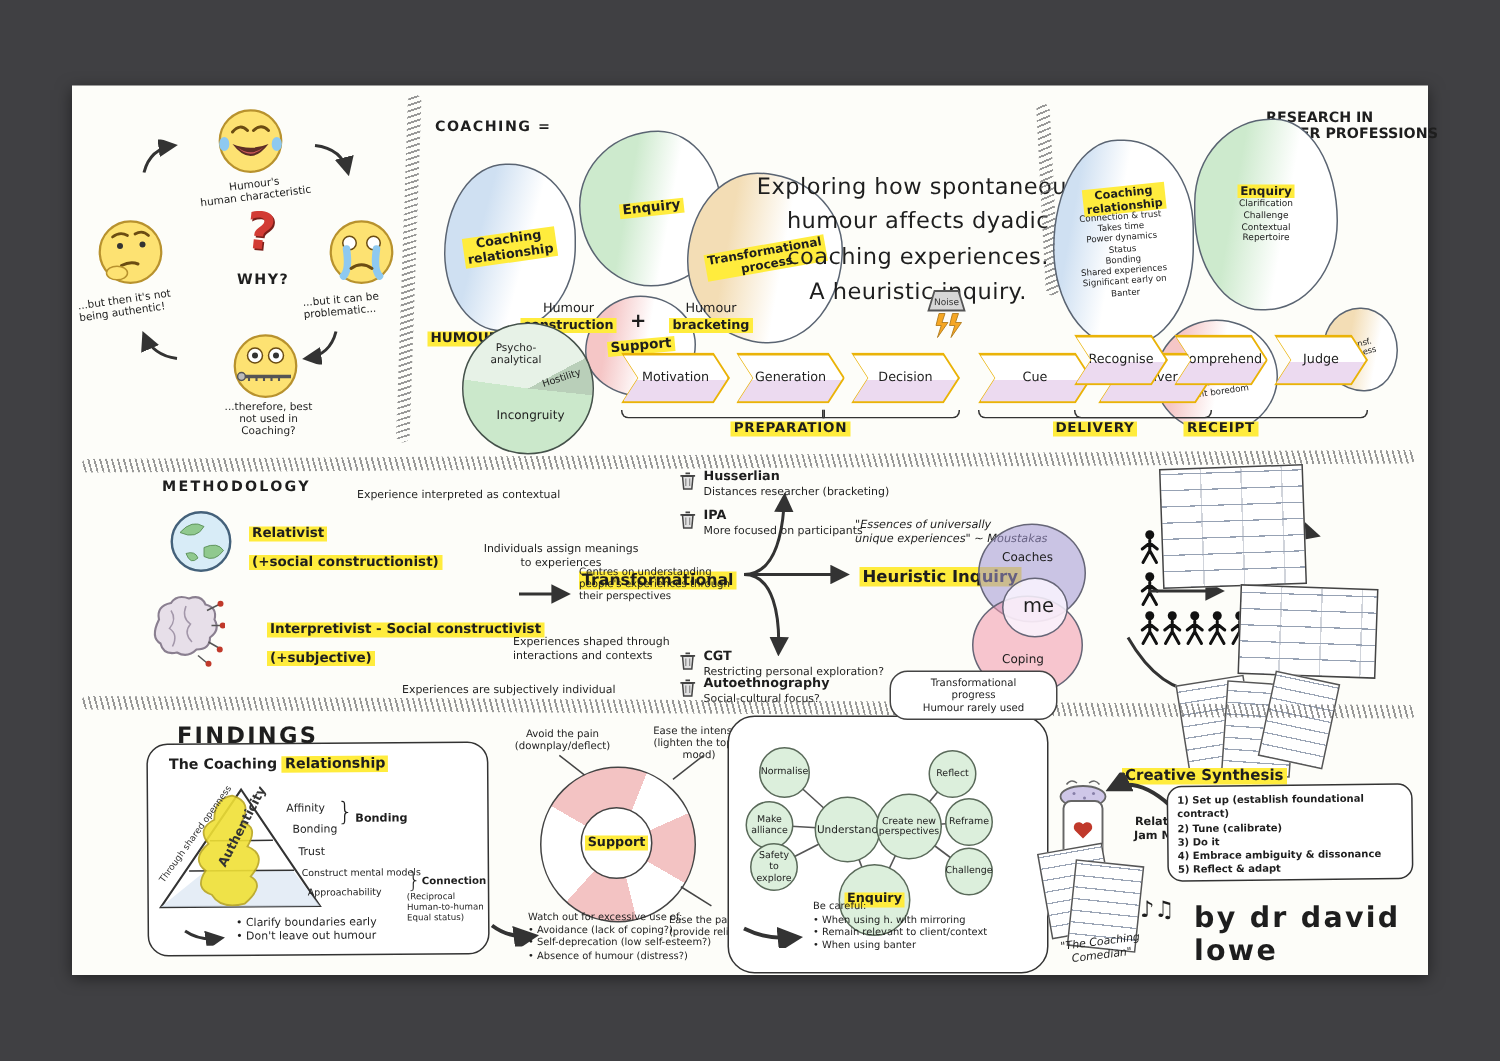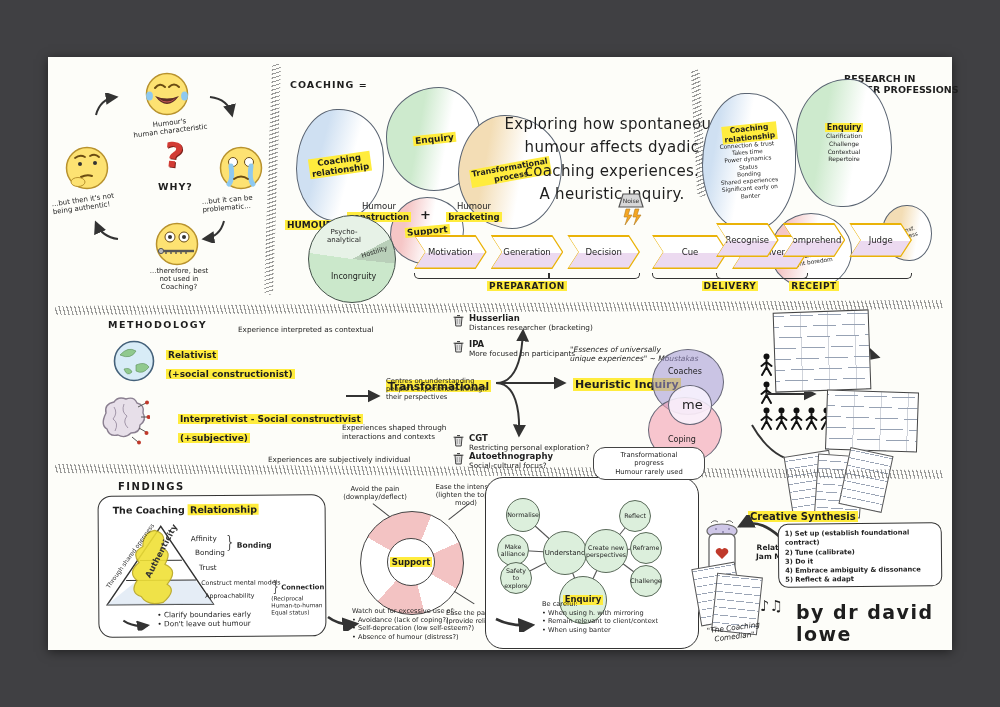--- a/index.html
+++ b/index.html
@@ -229,20 +229,22 @@
     <path d="M20 12 q4 6 -1 12 q6 4 2 12 M30 9 q-3 8 3 12 q-5 6 1 12" fill="none" stroke="#a397aa" stroke-width="1"></path>
     <line x1="44" y1="12" x2="52" y2="8" stroke="#555" stroke-width="1"></line>
       <circle cx="53" cy="7.5" r="2" fill="#c0392b"></circle>
     <line x1="47" y1="22" x2="54" y2="22" stroke="#555" stroke-width="1"></line>
       <circle cx="54.5" cy="22" r="2" fill="#c0392b"></circle>
     <line x1="45" y1="33" x2="52" y2="37" stroke="#555" stroke-width="1"></line>
       <circle cx="52.5" cy="38" r="2" fill="#c0392b"></circle>
     <line x1="38" y1="42" x2="44" y2="47" stroke="#555" stroke-width="1"></line>
       <circle cx="45" cy="47.5" r="2" fill="#c0392b"></circle>
   </svg>
+  <div class="abs pre c" style="left:246px;top:304px;width:160px;font-size:7.3px">Individuals assign meanings
+to experiences</div>
   <div class="abs" style="left:130px;top:350px"><span class="hl pre b" style="font-size:9px;line-height:1.35">Interpretivist - Social constructivist
 (+subjective)</span></div>
   <div class="abs pre" style="left:294px;top:366px;width:165px;font-size:7.3px">Experiences shaped through
 interactions and contexts</div>
   <div class="abs pre" style="left:220px;top:398px;width:210px;font-size:7.3px">Experiences are subjectively individual</div>
 
   <svg class="abs" style="left:296px;top:332px" width="44" height="14">
       <path class="carr" d="M2 7 H34" marker-end="url(#ah)"></path>
     </svg>
 
@@ -390,21 +392,21 @@
     </svg>
 
   <div class="board" style="left:726px;top:254px;width:96px;height:80px;transform:rotate(-2deg)"></div>
   <div class="board" style="left:778px;top:334px;width:92px;height:60px;transform:rotate(2deg)"></div>
   <div class="paper" style="left:740px;top:396px;width:46px;height:60px;transform:rotate(-9deg)"></div>
   <div class="paper" style="left:768px;top:398px;width:46px;height:62px;transform:rotate(4deg)"></div>
   <div class="paper" style="left:796px;top:394px;width:44px;height:58px;transform:rotate(12deg)"></div>
 
   <div class="tornH" style="left:6px;top:410px;width:890px;transform:rotate(.4deg)"></div>
 
-  <div class="abs b" style="left:70px;top:424px;font-size:10px;letter-spacing:1.5px">FINDINGS</div>
+  <div class="abs b" style="left:70px;top:424px;font-size:15px;letter-spacing:1.5px">FINDINGS</div>
 
   <div class="box" style="left:50px;top:438px;width:228px;height:142px;transform:rotate(-.4deg)">
     <div class="abs" style="left:14px;top:8px;font-size:9.5px">
       <span class="b">The Coaching </span><span class="hl b">Relationship</span></div>
     <svg class="abs" style="left:4px;top:26px" width="116" height="88" viewBox="0 0 116 88">
       <polygon points="58,4 4,82 110,82" fill="#fff" stroke="#333" stroke-width="1.4"></polygon>
       <polygon points="34,58 92,58 110,82 4,82" fill="#dfe9f4" stroke="none" opacity=".8"></polygon>
       <line x1="37" y1="38" x2="79" y2="38" stroke="#333" stroke-width="1"></line>
       <line x1="23" y1="58" x2="93" y2="58" stroke="#333" stroke-width="1"></line>
       <path d="M52 8 q14 4 6 18 q12 2 4 16 q14 6 2 20 q10 6 -4 18 q-16 4 -22 -6 q-12 -4 -4 -16 q-10 -8 2 -18 q-8 -10 4 -16 q0 -14 12 -16z" fill="#f0e036" stroke="#b8a51e" stroke-width="1.2" opacity=".9"></path>

